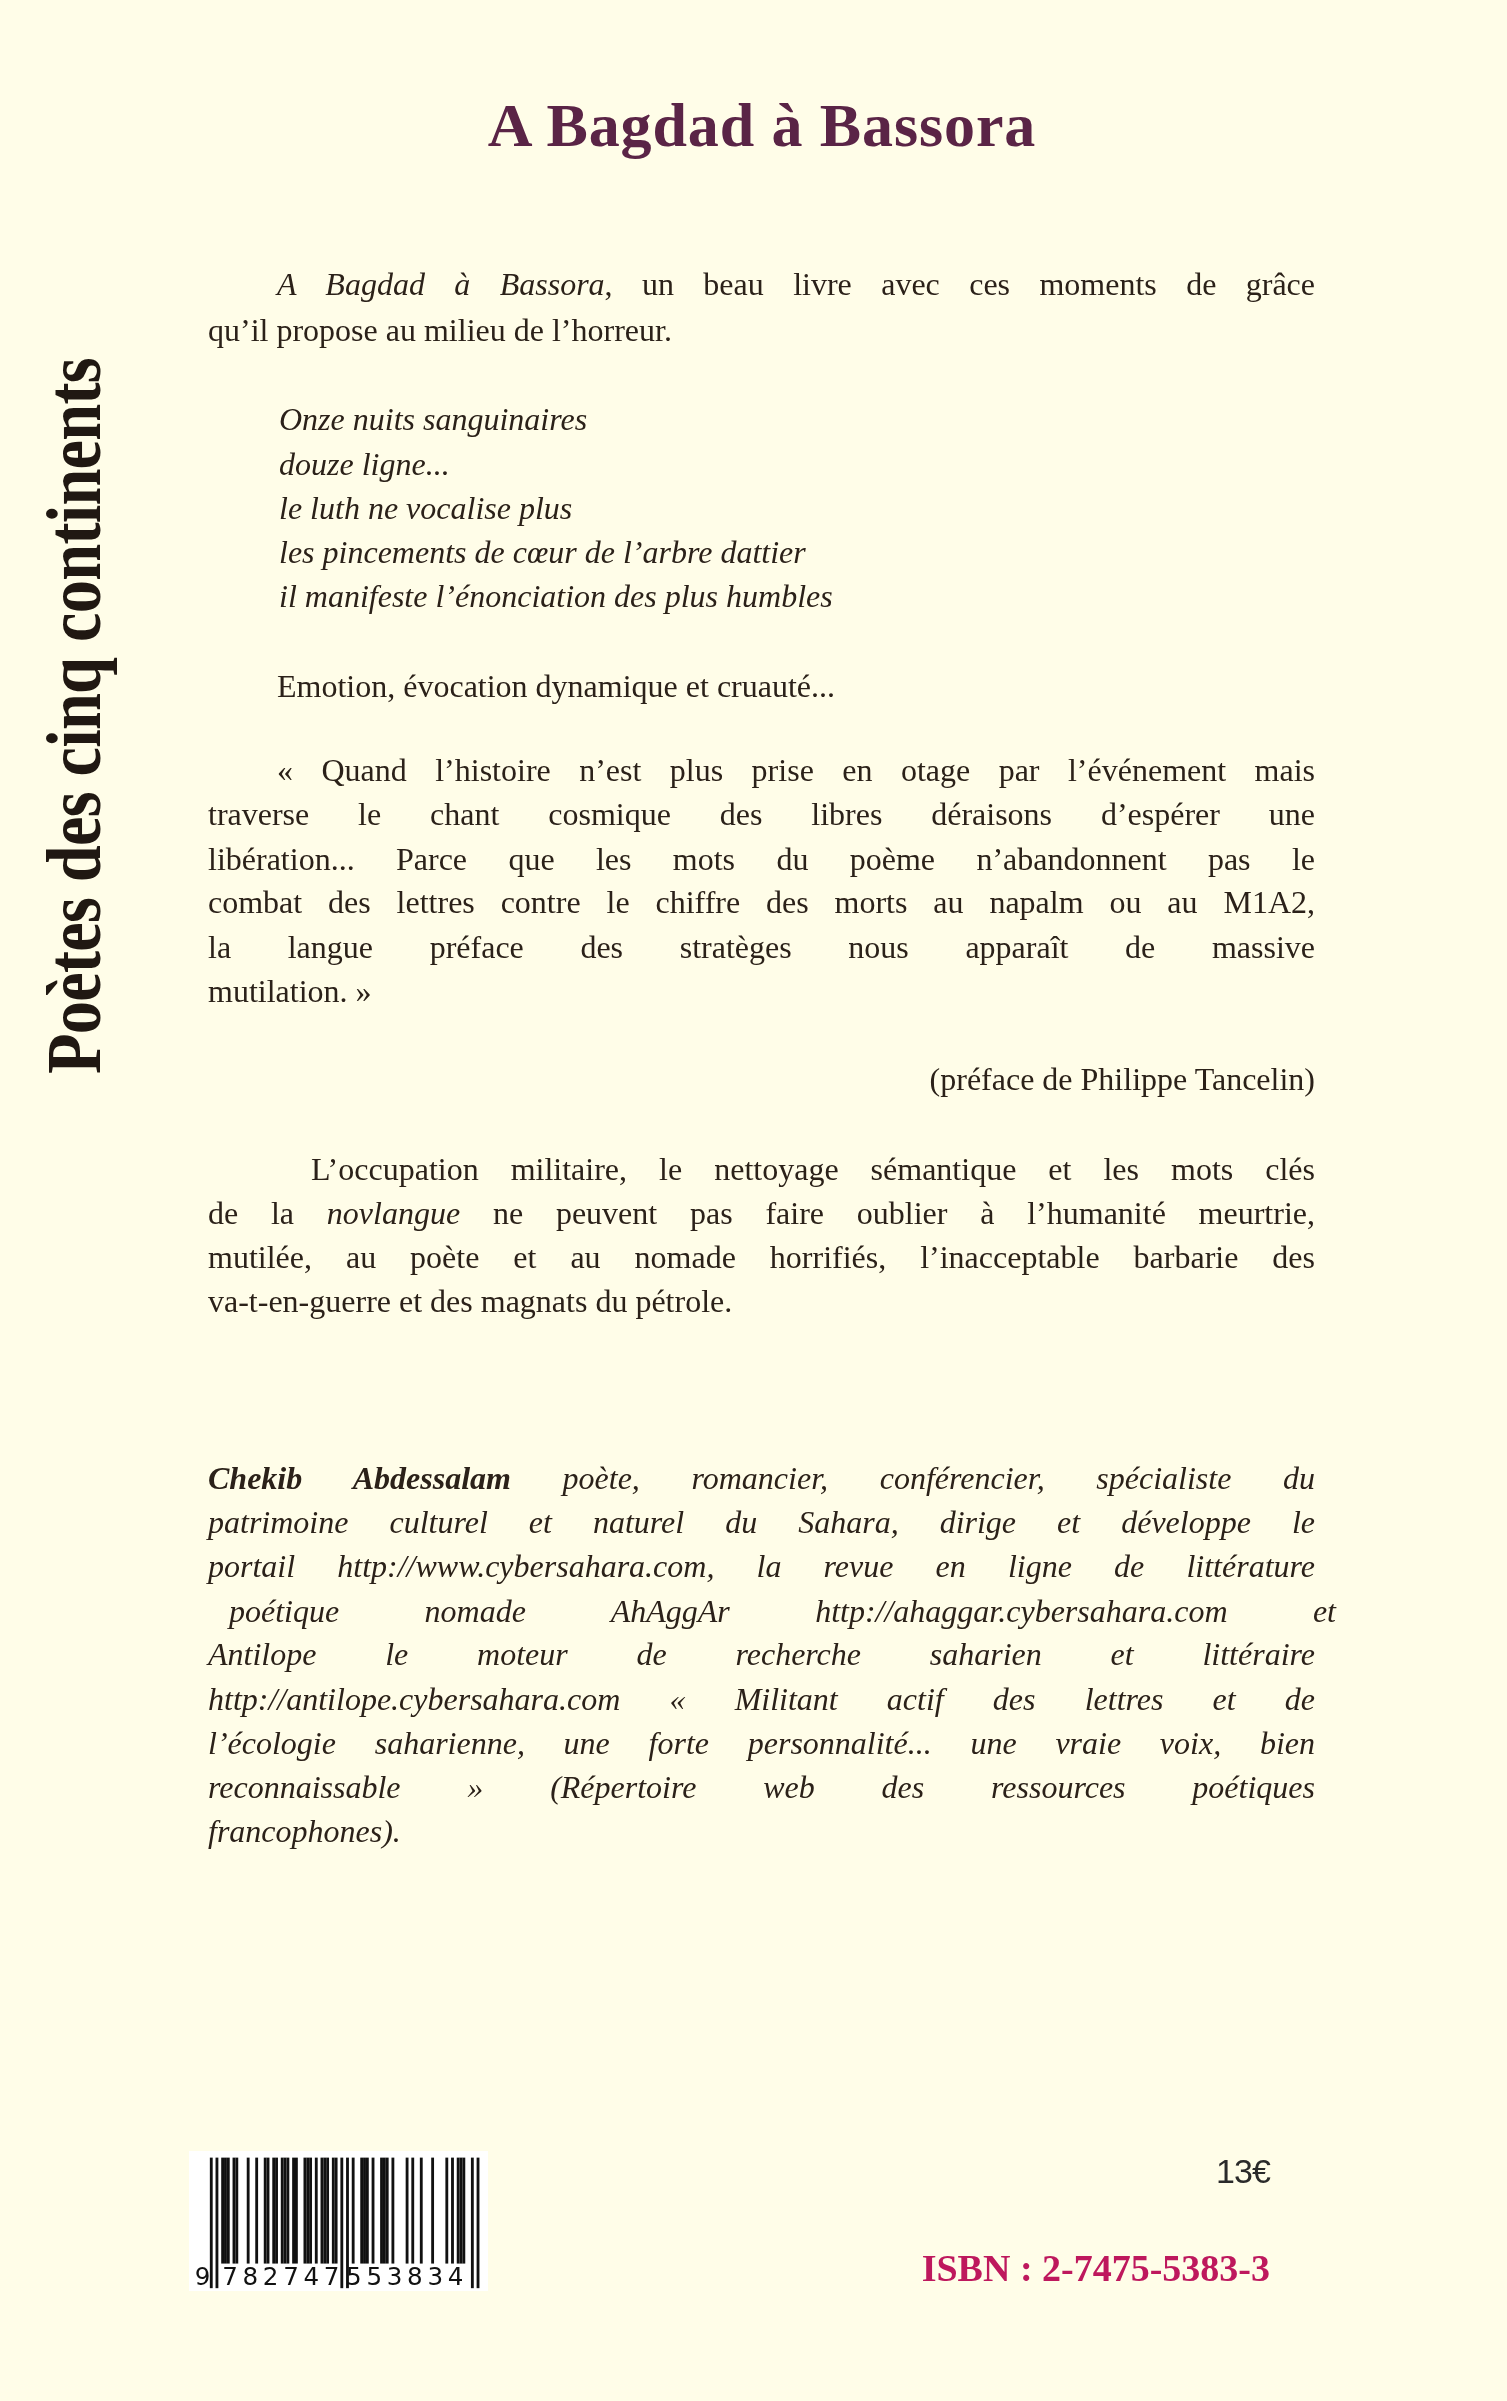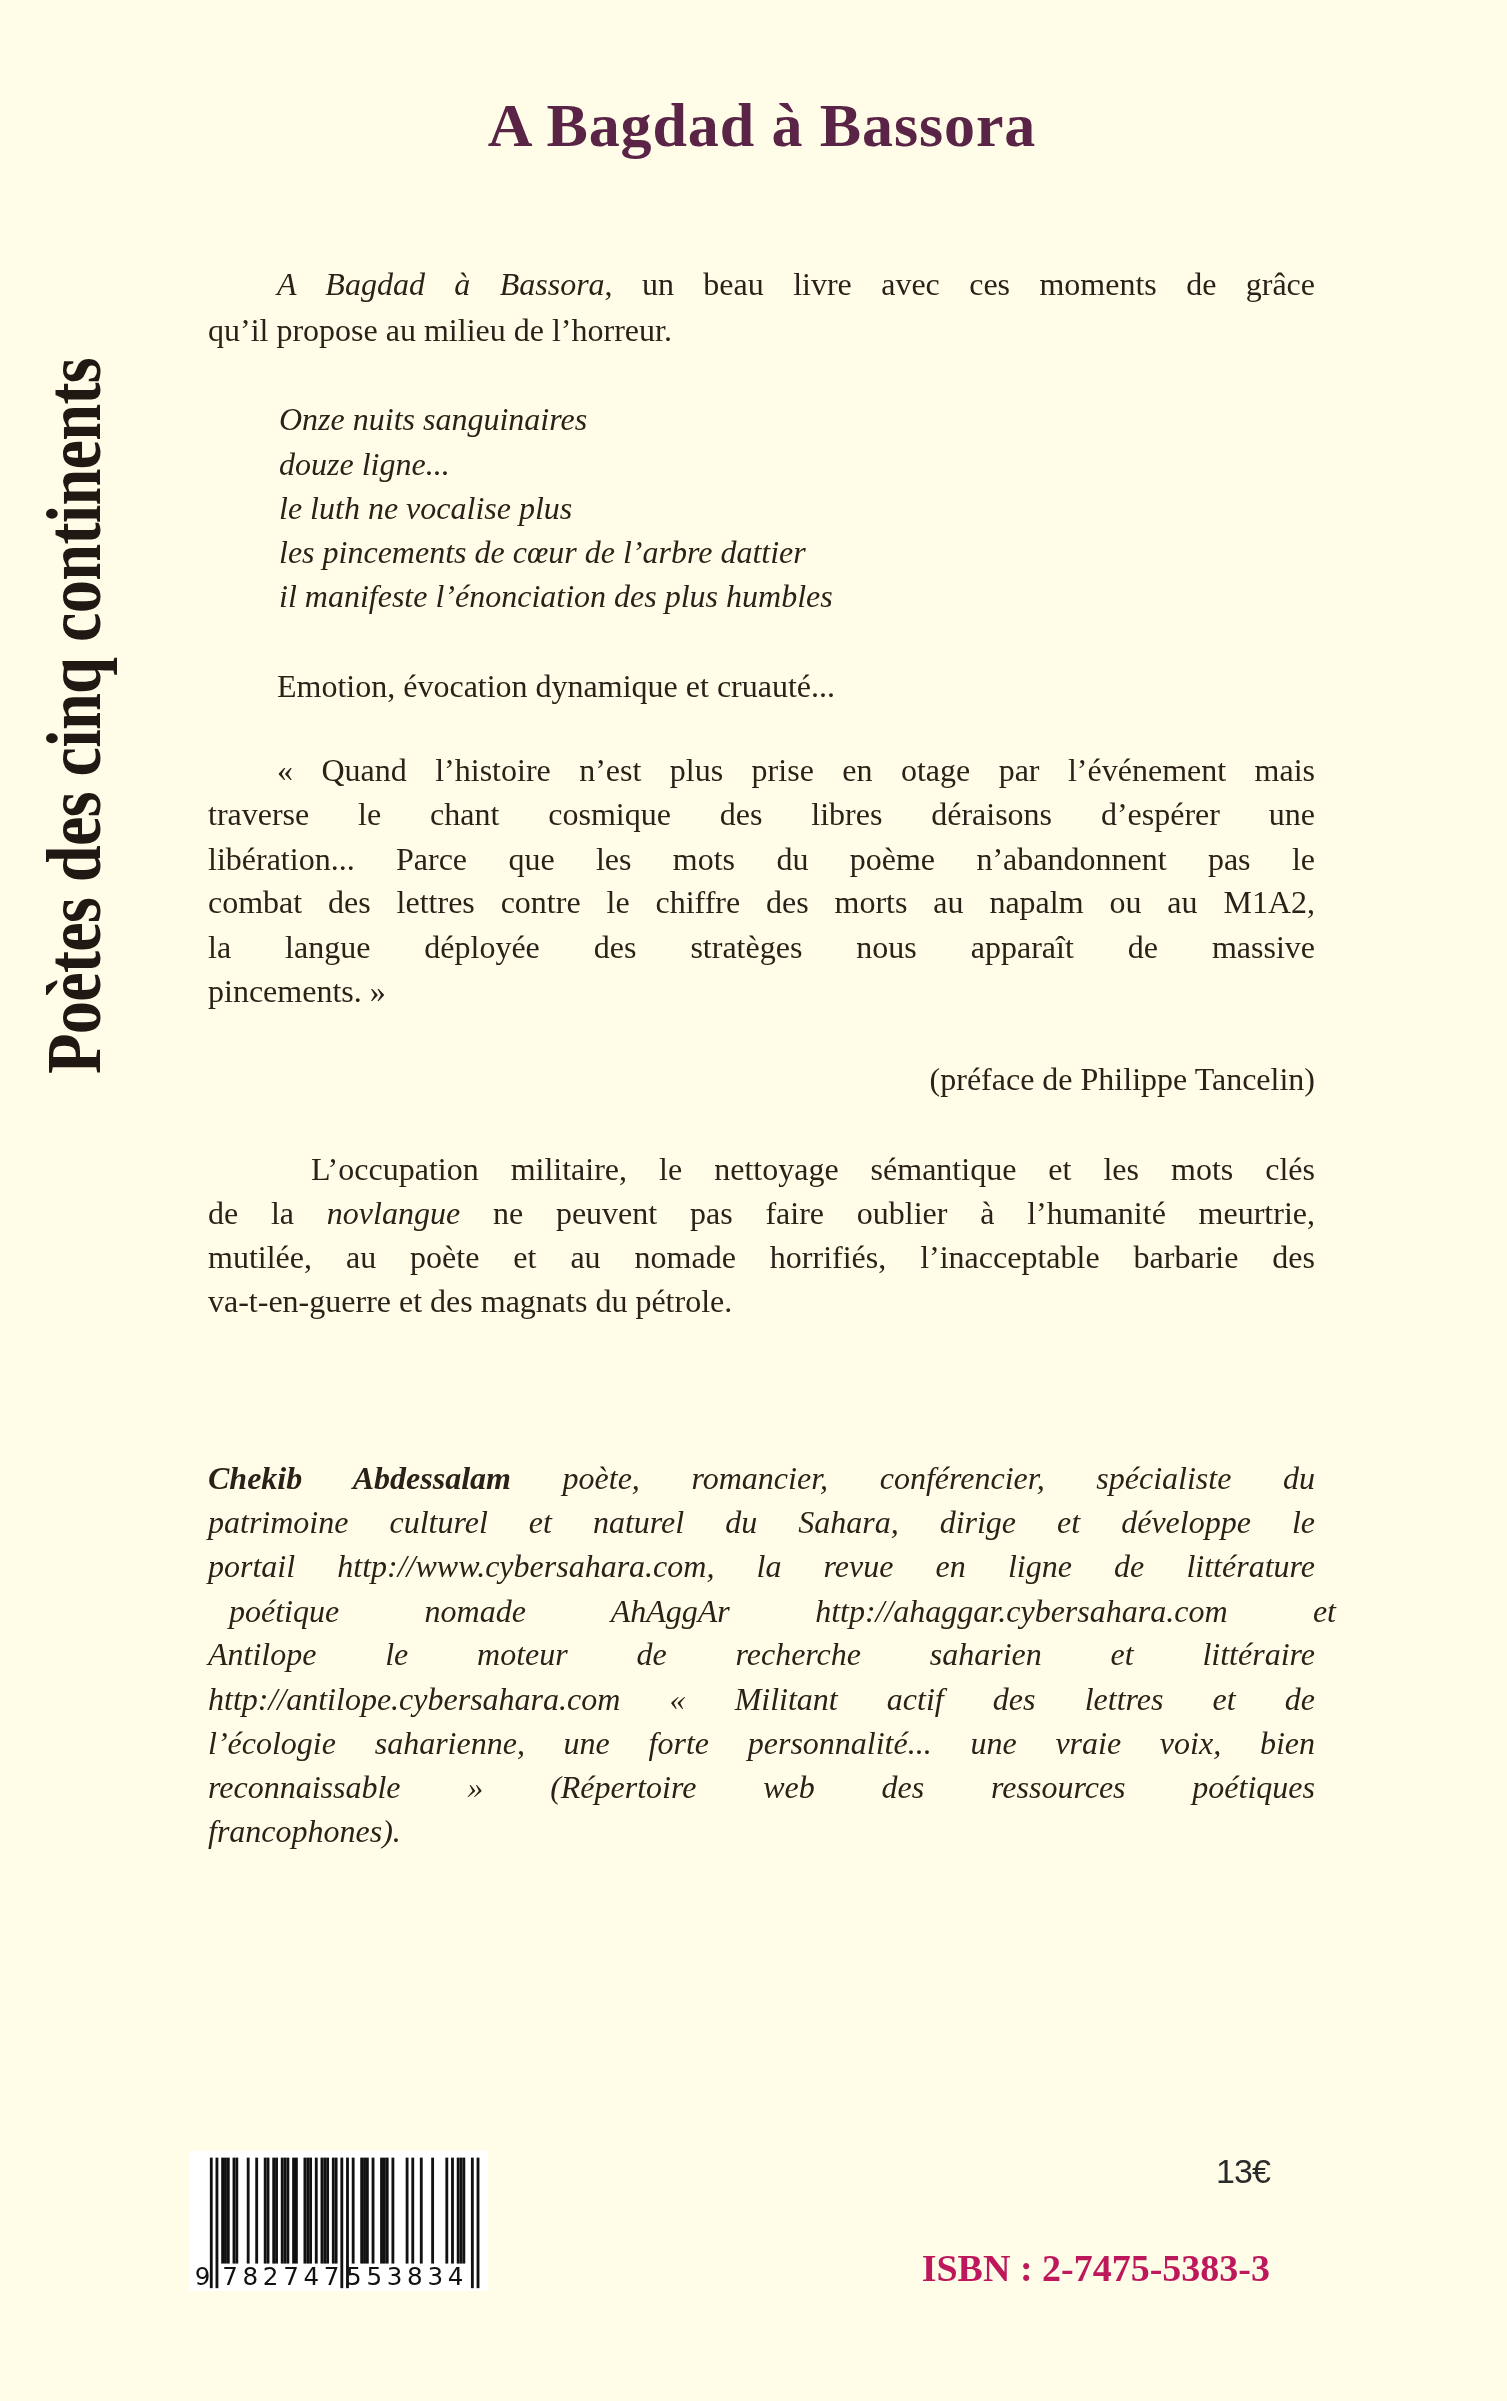--- a/index.html
+++ b/index.html
@@ -103,22 +103,22 @@
   <div class="line poem" style="top:486px;">le luth ne vocalise plus</div>
   <div class="line poem" style="top:530px;">les pincements de cœur de l’arbre dattier</div>
   <div class="line poem" style="top:574px;">il manifeste l’énonciation des plus humbles</div>
 
   <div class="line indent" style="top:664px;">Emotion, évocation dynamique et cruauté...</div>
 
   <div class="line indent just" style="top:748px;">« Quand l’histoire n’est plus prise en otage par l’événement mais</div>
   <div class="line just" style="top:792px;">traverse le chant cosmique des libres déraisons d’espérer une</div>
   <div class="line just" style="top:837px;">libération... Parce que les mots du poème n’abandonnent pas le</div>
   <div class="line just" style="top:880px;">combat des lettres contre le chiffre des morts au napalm ou au M1A2,</div>
-  <div class="line just" style="top:925px;">la langue déployée des stratèges nous apparaît de massive</div>
-  <div class="line" style="top:969px;">pincements. »</div>
+  <div class="line just" style="top:925px;">la langue préface des stratèges nous apparaît de massive</div>
+  <div class="line" style="top:969px;">mutilation. »</div>
 
   <div class="line right" style="top:1057px;">(préface de Philippe Tancelin)</div>
 
   <div class="line indent just" style="top:1147px;"><span style="font-style: inherit; margin-left: 34px;">L’occupation militaire, le nettoyage sémantique et les mots clés</span></div>
   <div class="line just" style="top:1191px;"><span style="font-style: inherit;">de la </span><span class="i">novlangue</span><span style="font-style: inherit;"> ne peuvent pas faire oublier à l’humanité meurtrie,</span></div>
   <div class="line just" style="top:1235px;"><span style="font-style: inherit;">mutilée, au poète et au nomade horrifiés, l’inacceptable barbarie des</span></div>
   <div class="line" style="top:1279px;"><span style="font-style: inherit;">va-t-en-guerre et des magnats du pétrole.</span></div>
 
   <div class="line ital just" style="top:1456px;"><span class="b" style="font-style: italic;">Chekib Abdessalam</span><span style="font-style: inherit;"> poète, romancier, conférencier, spécialiste du</span></div>
   <div class="line ital just" style="top:1500px;"><span style="font-style: inherit;">patrimoine culturel et naturel du Sahara, dirige et développe le</span></div>

